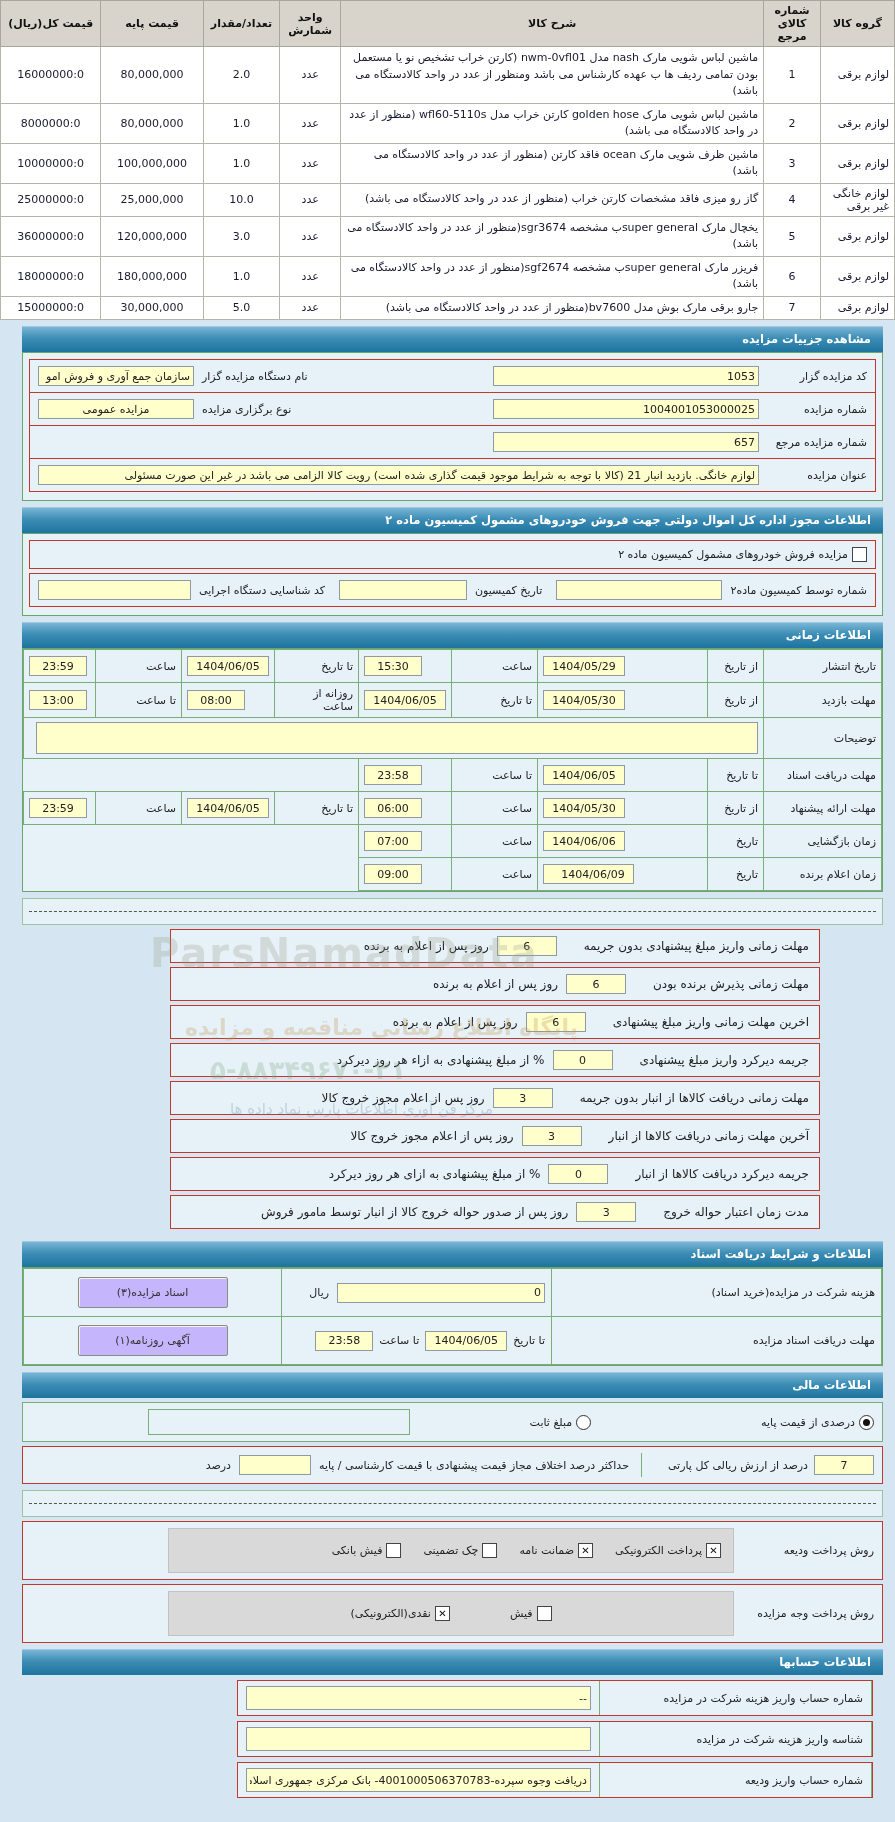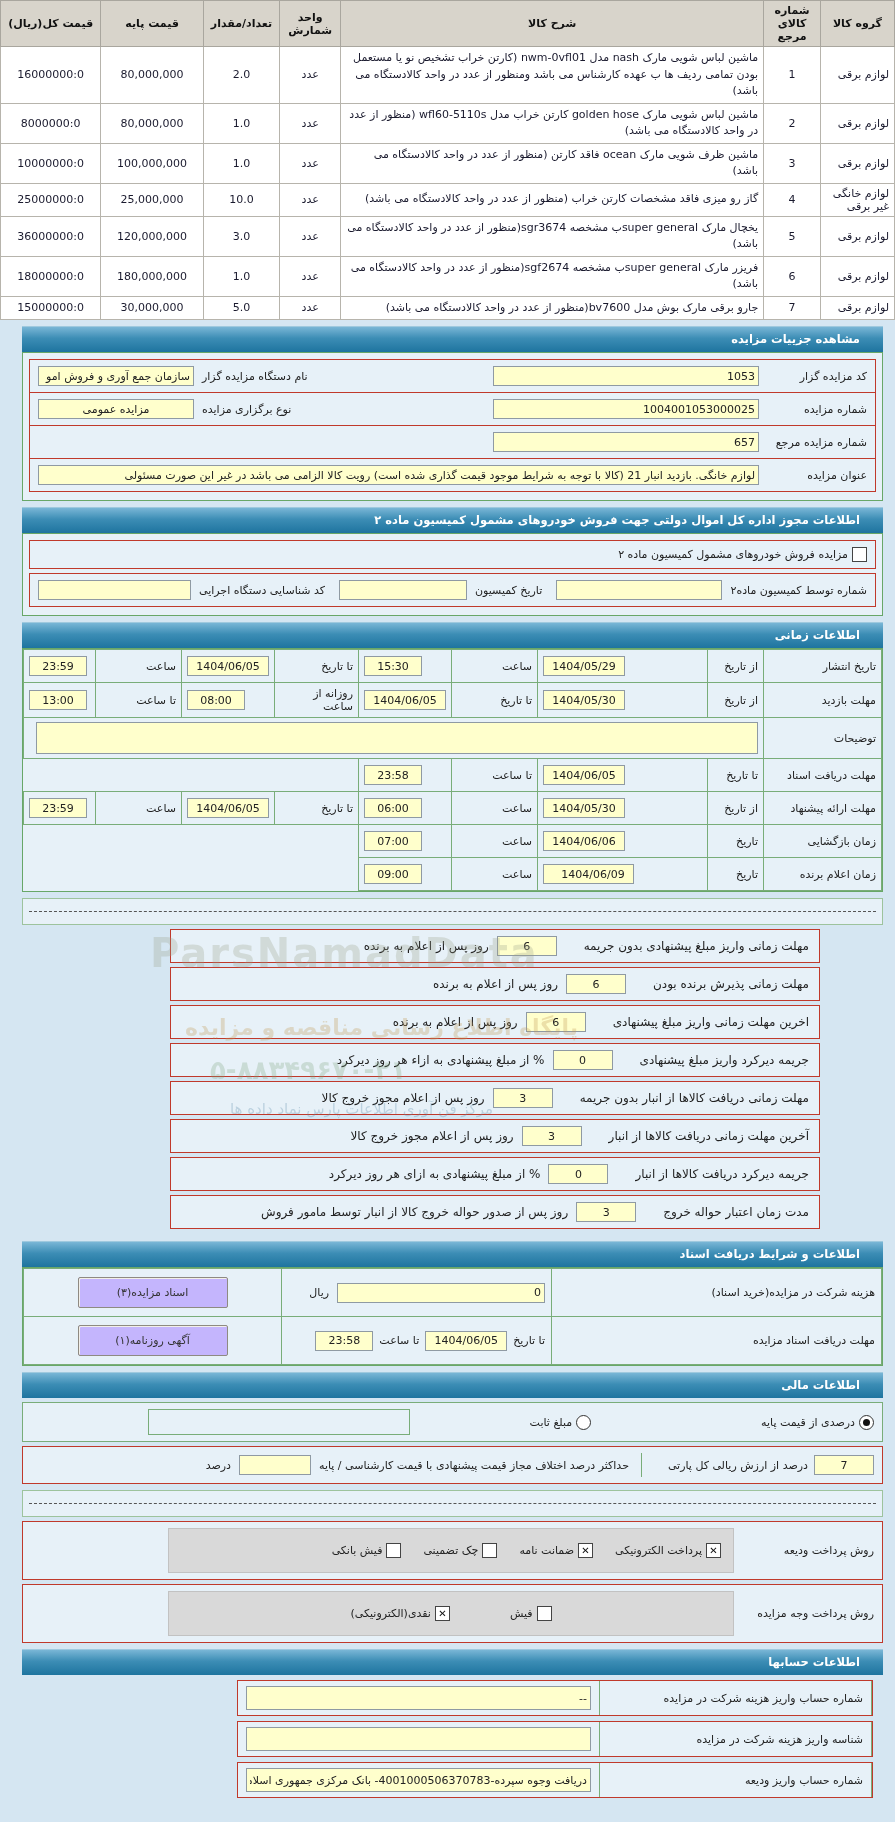--- a/index.html
+++ b/index.html
@@ -8,21 +8,21 @@
 
   
   table.items{width:895px;border-collapse:collapse;background:#fff;table-layout:fixed;}
   table.items th{background:#d8d4cb;border:1px solid #a9a69e;font-size:11px;font-weight:bold;color:#111;padding:3px 2px;vertical-align:middle;}
   table.items td{border:1px solid #b7b4ac;font-size:11px;color:#1a1a2e;padding:3px 5px;vertical-align:middle;background:#fff;}
   td.c{text-align:center;direction:ltr;}
   td.desc{text-align:right;line-height:1.5;}
   td.grp{text-align:right;}
 
   
-  .sec-h{margin:6px 12px 0 22px;height:25px;line-height:25px;background:linear-gradient(to bottom,#79b6d6 0%,#3c8db5 45%,#1e749f 100%);color:#fff;font-size:11.5px;font-weight:bold;padding:0 23px;border-top:1px solid #9fc9de;}
+  .sec-h{margin:6px 12px 0 22px;height:25px;line-height:25px;background:linear-gradient(to bottom,#79b6d6 0%,#3c8db5 45%,#1e749f 100%);color:#fff;font-size:11.5px;font-weight:bold;padding:0 12px;border-top:1px solid #9fc9de;}
   .sec-body{margin:0 12px 4px 22px;background:#e7f1f8;padding:6px 6px 8px 6px;}
 
   
   .lbl{font-size:11px;color:#222;white-space:nowrap;}
   .yin{background:#ffffcc;border:1px solid #8f9aa3;height:18px;font-size:11px;font-family:"DejaVu Sans",sans-serif;padding:0 3px;box-sizing:content-box;}
   input.yin{color:#222;}
   .num{direction:ltr;text-align:right;}
   .ctr{direction:ltr;text-align:center;}
   .row{display:flex;align-items:center;}
 

